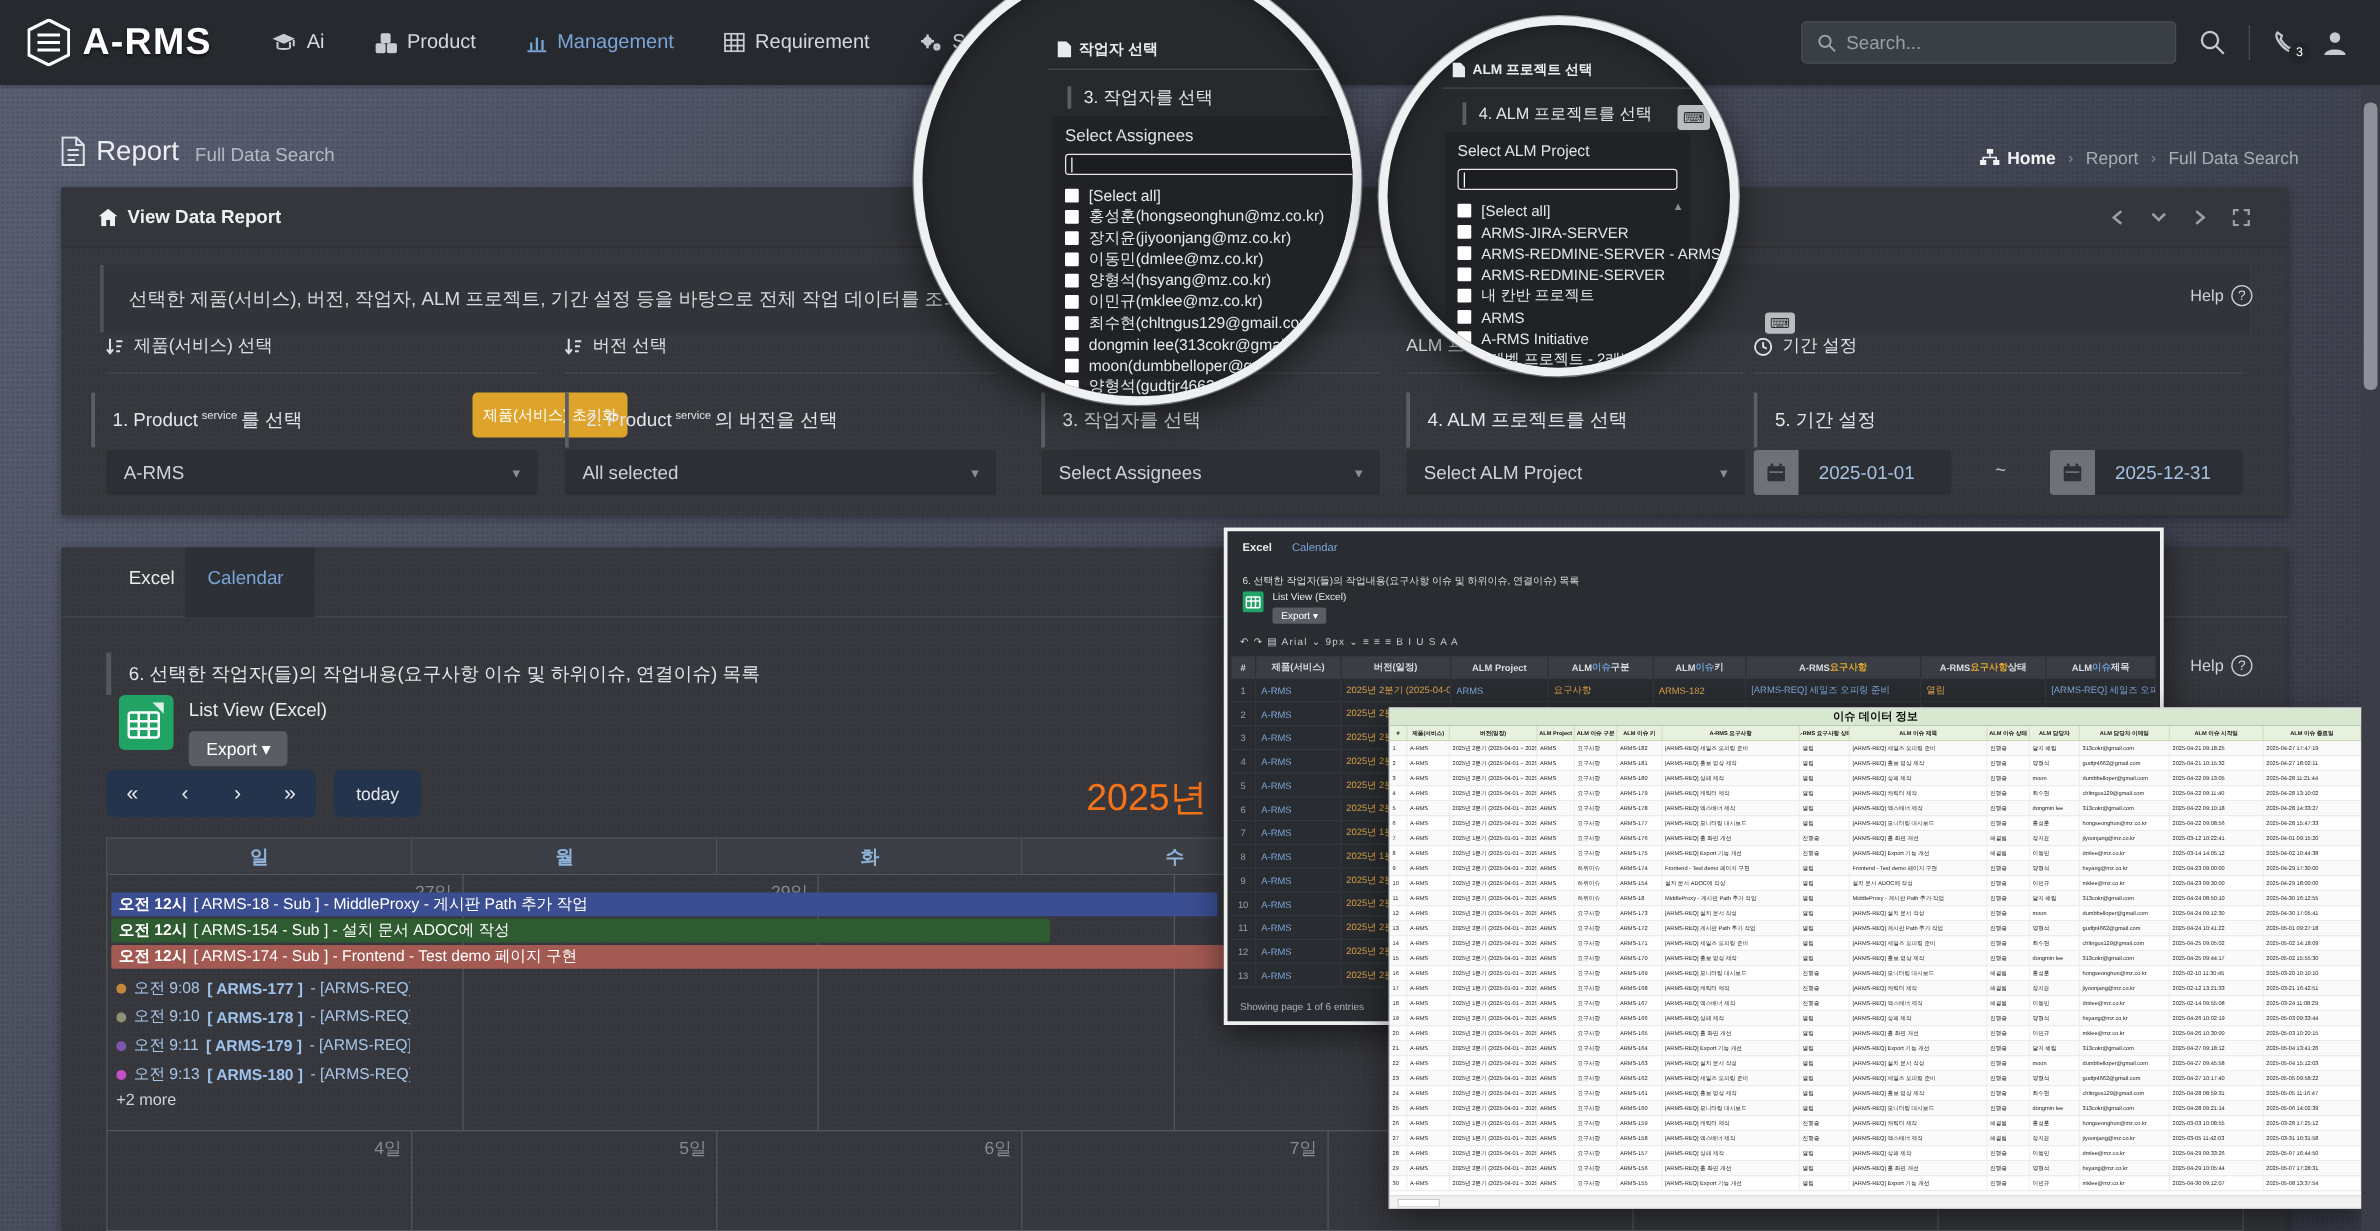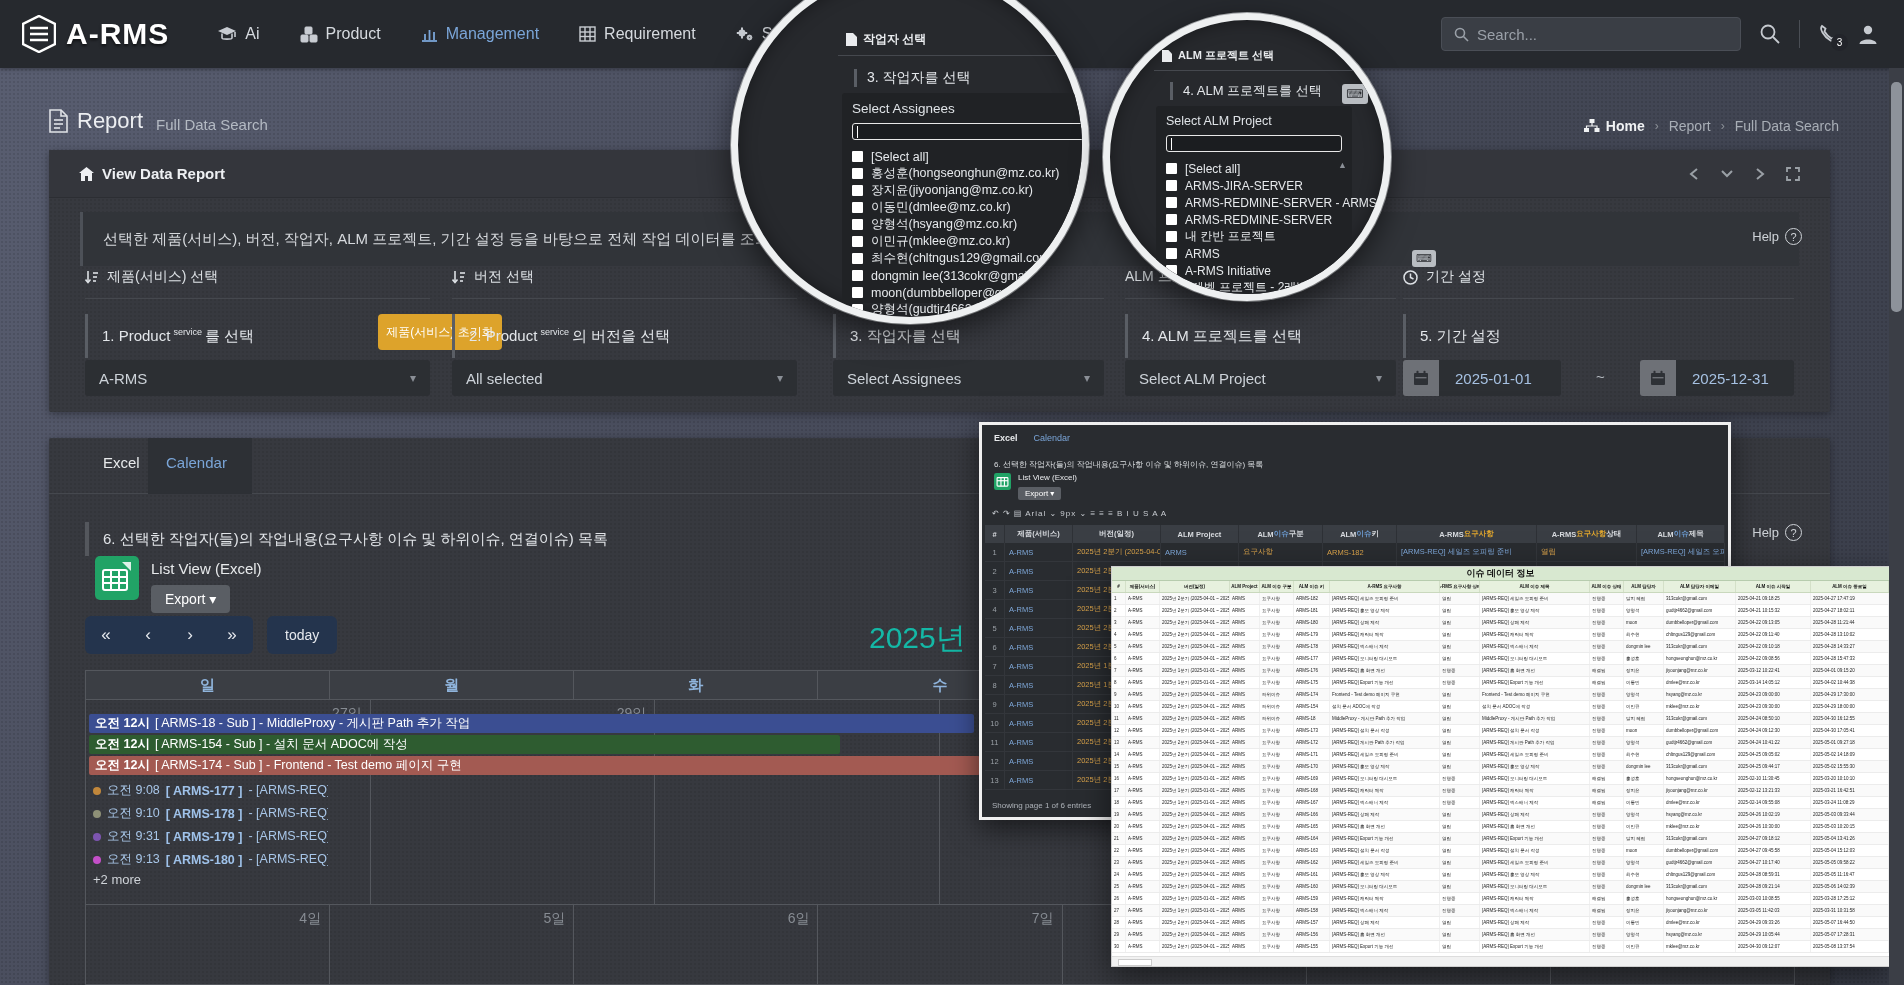--- a/index.html
+++ b/index.html
@@ -101,21 +101,21 @@
 #p2-heading { position:absolute; left:36px; top:84px; border-left:4px solid #54575d; padding-left:14px; height:34px;
   display:flex; align-items:center; color:#e2e5e9; font-size:15px; }
 #listview { position:absolute; left:46px; top:118px; display:flex; gap:12px; }
 #lv-labels { padding-top:4px; }
 #lv-title { color:#e8eaec; font-size:15px; margin-bottom:8px; }
 #export-btn { background:#5a5e64; border:none; border-radius:4px; color:#fff; font-size:14px; padding:6px 14px; cursor:pointer; font-family:inherit; }
 #cal-nav { position:absolute; left:36px; top:178px; display:flex; gap:14px; }
 #cal-nav-group { background:#24344d; border-radius:6px; display:flex; height:38px; }
 #cal-nav-group span { width:42px; display:flex; align-items:center; justify-content:center; color:#e6e9ee; font-size:17px; cursor:pointer; }
 #today-btn { background:#24344d; border:none; border-radius:6px; color:#e6e9ee; font-size:14px; padding:0 18px; height:38px; cursor:pointer; font-family:inherit; }
-#cal-title { position:absolute; left:820px; top:180px; color:#14b8a6; font-size:30px; }
+#cal-title { position:absolute; left:820px; top:180px; color:#f97316; font-size:30px; }
 #cal-table { position:absolute; left:36px; top:232px; width:1710px; }
 #cal-head { display:flex; height:30px; border:1px solid #54575d; }
 #cal-head .dh { flex:1; border-right:1px solid #54575d; display:flex; align-items:center; justify-content:center;
   color:#8fb4dc; font-size:15px; font-weight:bold; background:#3b3e44; }
 #cal-head .dh:last-child { border-right:none; }
 .cal-week { position:relative; display:flex; border:1px solid #54575d; border-top:none; }
 #week1 { height:205px; }
 #week2 { height:80px; }
 .cal-cell { flex:1; border-right:1px solid #54575d; position:relative; }
 .cal-cell:last-child { border-right:none; }
@@ -353,21 +353,21 @@
             <line x1="3" y1="1" x2="3" y2="12"></line>
             <polyline points="0.5,9.5 3,12.5 5.5,9.5"></polyline>
             <line x1="8" y1="3" x2="13" y2="3"></line>
             <line x1="8" y1="7" x2="12" y2="7"></line>
             <line x1="8" y1="11" x2="11" y2="11"></line>
           </svg>
         </span>
       <span>제품(서비스) 선택</span>
     </div>
     <div class="fsec-line" style="left:36px; width:345px;"></div>
-    <div class="fstep" style="left:36px;">
+    <div class="fstep" style="left:24px;">
       <span><span>1. Product</span><sup>service</sup><span>를 선택</span></span>
     </div>
     <button id="reset-btn">제품(서비스) 초기화</button>
     <div class="fdrop" style="left:36px; width:345px;">
       <span>A-RMS</span>
         <span class="caret">▾</span>
     </div>
 
     <div class="fsec-head" style="left:403px;">
       <span>
@@ -523,21 +523,21 @@
             <span>- [ARMS-REQ] 모니터링</span>
           </div>
           <div class="ev-dot" style="top: 105px;">
             <span class="dot" style="background: rgb(142, 144, 119);"></span>
             <span>오전 9:10</span>
             <b>[ ARMS-178 ]</b>
             <span>- [ARMS-REQ] 엑스배너</span>
           </div>
           <div class="ev-dot" style="top: 128px;">
             <span class="dot" style="background: rgb(125, 85, 176);"></span>
-            <span>오전 9:31</span>
+            <span>오전 9:11</span>
             <b>[ ARMS-179 ]</b>
             <span>- [ARMS-REQ] 캐릭터</span>
           </div>
           <div class="ev-dot" style="top: 151px;">
             <span class="dot" style="background: rgb(196, 79, 200);"></span>
             <span>오전 9:13</span>
             <b>[ ARMS-180 ]</b>
             <span>- [ARMS-REQ] 상패 제</span>
           </div>
           <div id="more-link">+2 more</div>

